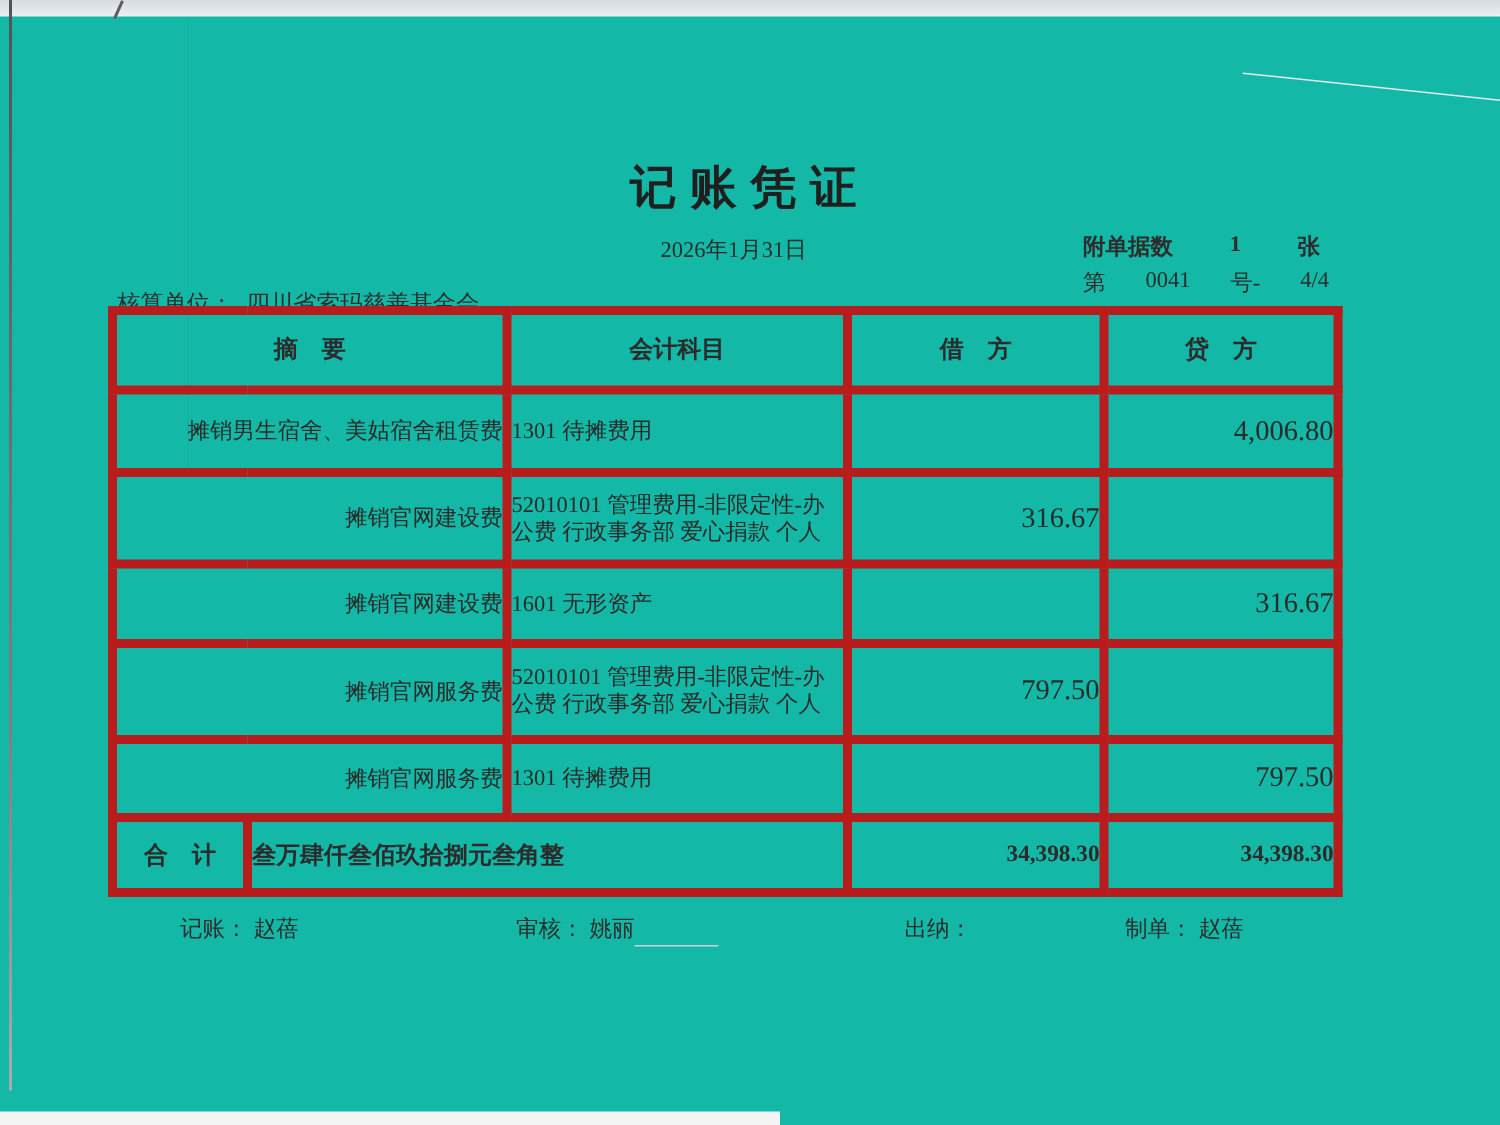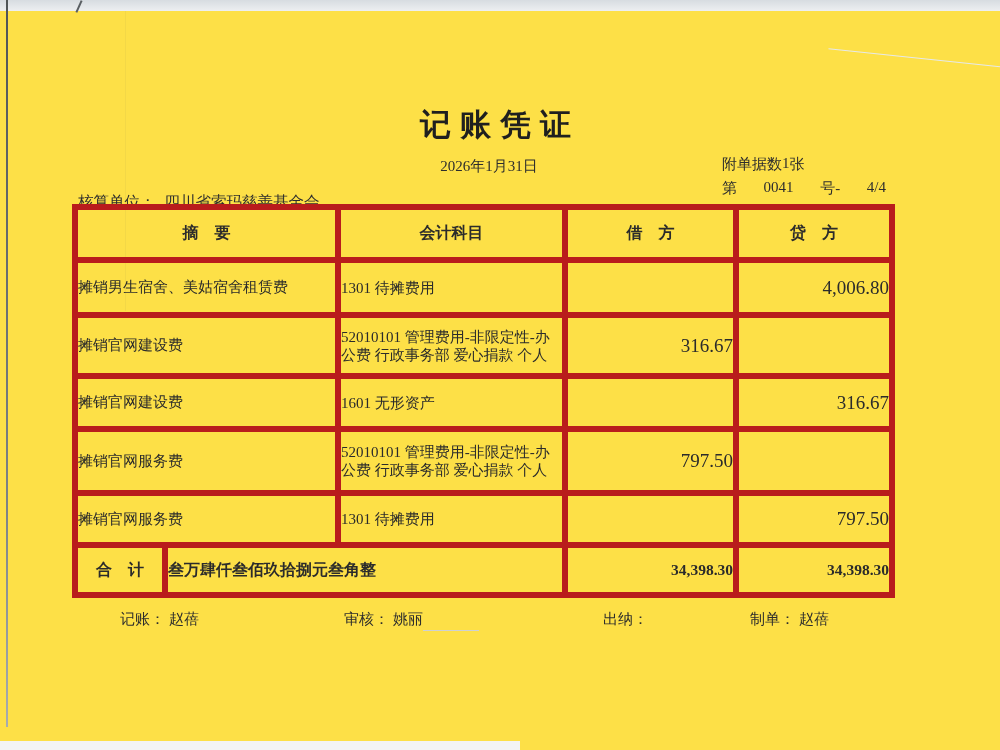--- a/index.html
+++ b/index.html
@@ -1,50 +1,50 @@
 <!DOCTYPE html>
 <html><head>
 <meta charset="utf-8">
 <style>
   html,body{margin:0;padding:0;background:#ffffff;}
   .scan{
     position:relative;width:1000px;height:750px;overflow:hidden;
-    background:#fde047;
+    background:#14b8a6;
     font-family:"Liberation Serif","DejaVu Serif",serif;
     color:#2d2d2d;
   }
   
   .edge-top{position:absolute;left:0;top:0;width:1000px;height:11px;
     background:linear-gradient(#d7dce1,#edeff1);}
   .edge-left{position:absolute;left:6px;top:0;width:2px;height:727px;
     background:linear-gradient(#4f5457,#7d8387 70%,#a7acb0);}
   .edge-bottom{position:absolute;left:0;top:738px;width:640px;height:3px;border-radius:2px;
     background:linear-gradient(to right,#969c a0,#979da1 0%,#b7bcc0 55%,rgba(205,209,212,0));}
   .below-edge{position:absolute;left:0;top:741px;width:520px;height:9px;background:#f3f4f4;}
   .crease{position:absolute;left:125px;top:11px;width:1px;height:300px;background:rgba(60,70,80,0.05);}
   .corner-tick{position:absolute;left:78px;top:0px;width:2px;height:13px;background:#5a5f63;transform:rotate(24deg);}
   .diag-right{position:absolute;left:828px;top:58px;width:185px;height:1px;background:#e6e9eb;transform:rotate(6deg);}
   .reviewer-line{position:absolute;left:423px;top:630px;width:56px;height:1px;background:#ced1d3;}
 
   
   .title{position:absolute;left:0;top:104px;width:1000px;margin:0;text-align:center;
     font-size:31px;font-weight:bold;letter-spacing:9px;color:#1f1f1f;}
   .date{position:absolute;left:0;top:157px;width:978px;text-align:center;font-size:15px;}
-  .attach{position:absolute;left:722px;top:155px;width:158px;display:flex;font-size:15px;}
+  .attach{position:absolute;left:722px;top:155px;width:158px;display:flex;justify-content:space-between;font-size:15px;font-weight:bold;}
   .vno{position:absolute;left:722px;top:179px;width:164px;display:flex;justify-content:space-between;font-size:15px;}
   .unit{position:absolute;left:78px;top:192px;font-size:15.5px;}
   .unit .lbl{margin-right:9px;}
 
   
   table.voucher{position:absolute;left:72px;top:204px;width:817px;
     border-collapse:collapse;table-layout:fixed;font-size:15px;color:#2b2b2b;}
   table.voucher th,table.voucher td{border:6px solid #b91c1c;vertical-align:middle;
     overflow:hidden;padding:0;}
   table.voucher th{font-size:16px;font-weight:bold;text-align:center;}
-  td.summary{padding:0 6px 0 9px;}
+  td.summary{padding:0 6px 0 9px;text-align:right;}
   td.subject{padding:2px 6px 2px 7px;line-height:18px;}
   td.num{text-align:right;padding-right:7px;font-size:19px;}
   tr.h-head{height:53px;}
   tr.h-r0{height:55px;}
   tr.h-r1{height:61px;}
   tr.h-r2{height:53px;}
   tr.h-r3{height:64px;}
   tr.h-r4{height:52px;}
   tr.h-total{height:50px;padding-left:24px;}
   tr.h-total td{font-weight:bold;}

